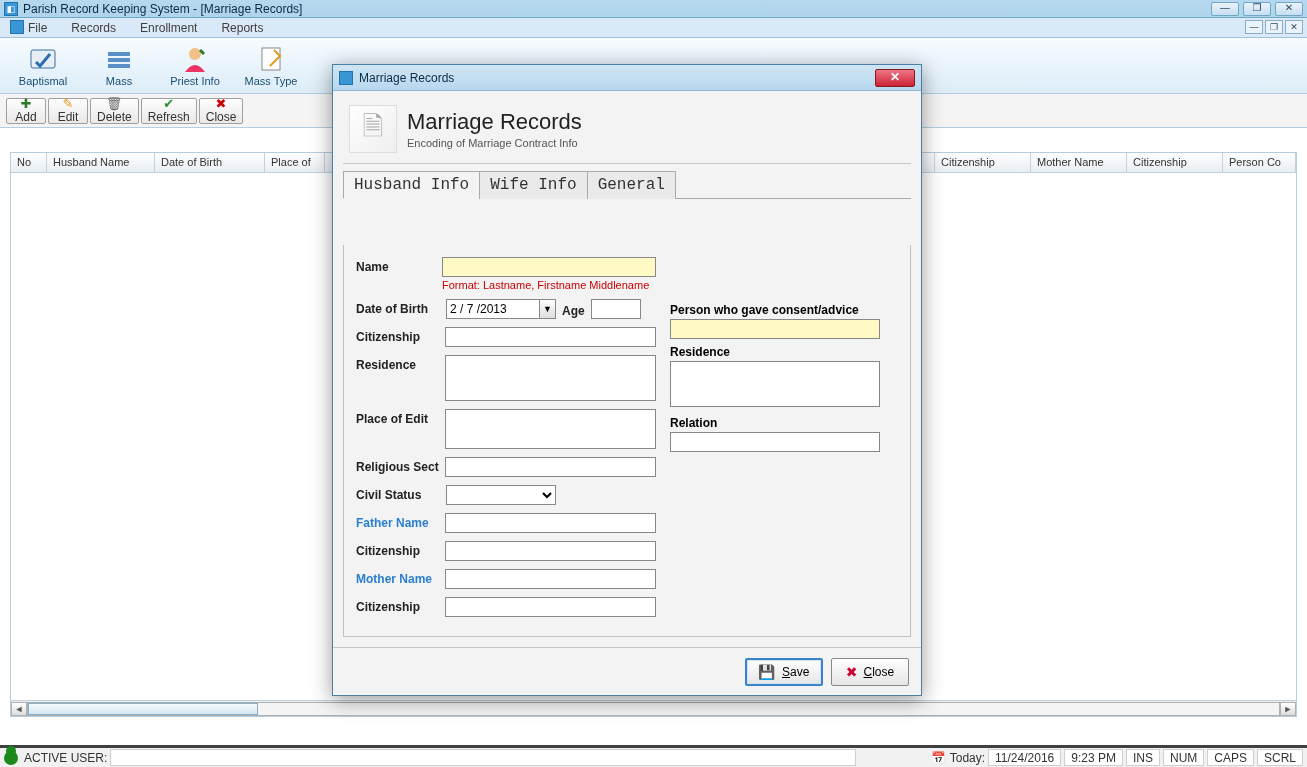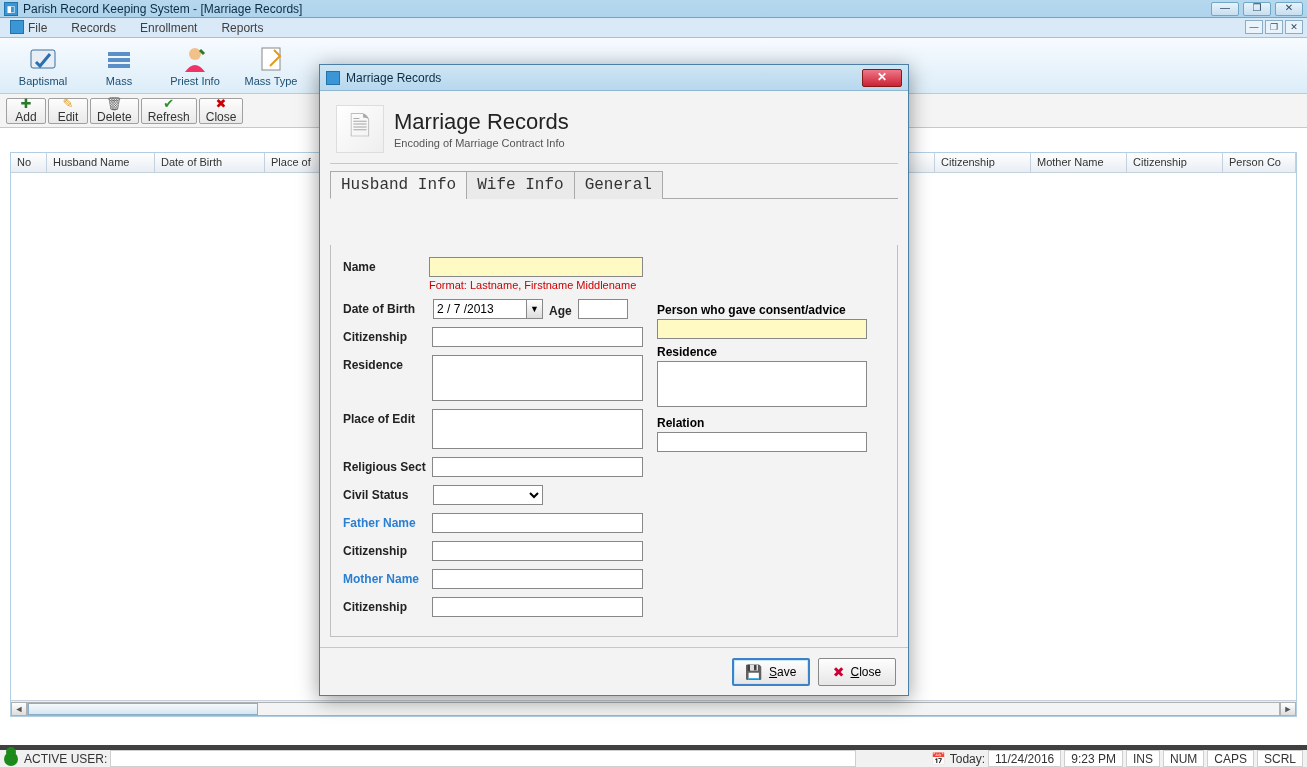--- a/index.html
+++ b/index.html
@@ -35,28 +35,28 @@
   .grid-wrap { position:absolute; left:10px; right:10px; top:152px; bottom:50px; border:1px solid #b3cee0; background:#fff; overflow:hidden;}
   .grid-header { display:flex; background:linear-gradient(#fefefe,#e9eef3); border-bottom:1px solid #c2d1dd; height:20px;}
   .gh { border-right:1px solid #c2d1dd; padding:3px 6px; font-size:11px; color:#333; white-space:nowrap; overflow:hidden;}
   .grid-body { position:absolute; top:20px; left:0; right:0; bottom:16px; background:#fff;}
   .hscroll { position:absolute; bottom:0; left:0; right:0; height:16px; background:#e9eef3; border-top:1px solid #c2d1dd; display:flex; align-items:center;}
   .hscroll .sarrow { width:16px; height:14px; border:1px solid #b0b0b0; background:linear-gradient(#fff,#ddd); text-align:center; font-size:9px; line-height:12px; color:#555;}
   .hscroll .strack { flex:1; height:14px; border:1px solid #b0b0b0; background:#f4f4f4; position:relative;}
   .hscroll .sthumb { position:absolute; left:0; width:230px; top:0; bottom:0; background:linear-gradient(#f5f9fc,#d6e6f2); border:1px solid #8aaec6;}
 
   
-  .statusbar { position:absolute; bottom:0; left:0; right:0; height:22px; background:#f1f1f1; border-top:5px solid #404040; display:flex; align-items:center; font-size:11px; color:#333; padding:0 4px;}
+  .statusbar { position:absolute; bottom:0; left:0; right:0; height:22px; background:#f1f1f1; border-top:3px solid #404040; display:flex; align-items:center; font-size:11px; color:#333; padding:0 4px;}
   .statusbar .slot { border:1px solid #cfcfcf; padding:1px 6px; margin-left:3px; background:#fff; height:17px; line-height:14px;}
   .statusbar .usericon{width:14px;height:14px;display:inline-block;background:#1b8a1b;border-radius:50%;margin-right:6px;position:relative;}
   .statusbar .usericon::after{content:"";position:absolute;left:2px;top:-5px;width:10px;height:10px;background:#1b8a1b;border-radius:50%;}
   .statusbar .spacer{flex:1;}
 
   
-  .modal { position:absolute; left:319px; top:64px; width:590px; height:632px; background:#f3f3f3; border:1px solid #4b7fa5; box-shadow:0 4px 20px rgba(0,0,0,.4);}
+  .modal { position:absolute; left:332px; top:64px; width:590px; height:632px; background:#f3f3f3; border:1px solid #4b7fa5; box-shadow:0 4px 20px rgba(0,0,0,.4);}
   .modal .m-titlebar{ background:linear-gradient(#cfe5f3,#b7d8ef); height:26px; display:flex; align-items:center; padding:0 6px; border-bottom:1px solid #8fb6cf;}
   .modal .m-titlebar .mtic{width:14px;height:14px;background:#3b96d6;border:1px solid #2174ab;margin-right:6px;}
   .modal .m-titlebar .mtt{font-size:12px;color:#0c2b44;}
   .modal .m-titlebar .mclose{margin-left:auto;width:40px;height:18px;background:linear-gradient(#e78,#c23);border:1px solid #841919;border-radius:2px;color:#fff;text-align:center;font-weight:bold;line-height:15px;}
 
   .modal .m-header{display:flex;align-items:center;padding:14px 16px 10px 16px;}
   .modal .m-header .mhic{width:48px;height:48px;border:1px solid #ddd;background:linear-gradient(135deg,#fff,#eee);margin-right:10px;display:flex;align-items:center;justify-content:center;color:#aaa;font-size:26px;}
   .modal .m-header h1{font-size:22px;font-weight:400;margin:0;color:#222;}
   .modal .m-header .sub{font-size:11px;color:#555;margin-top:2px;}
   .modal .m-divider{height:1px;background:#c7c7c7;margin:0 10px 6px 10px;}

